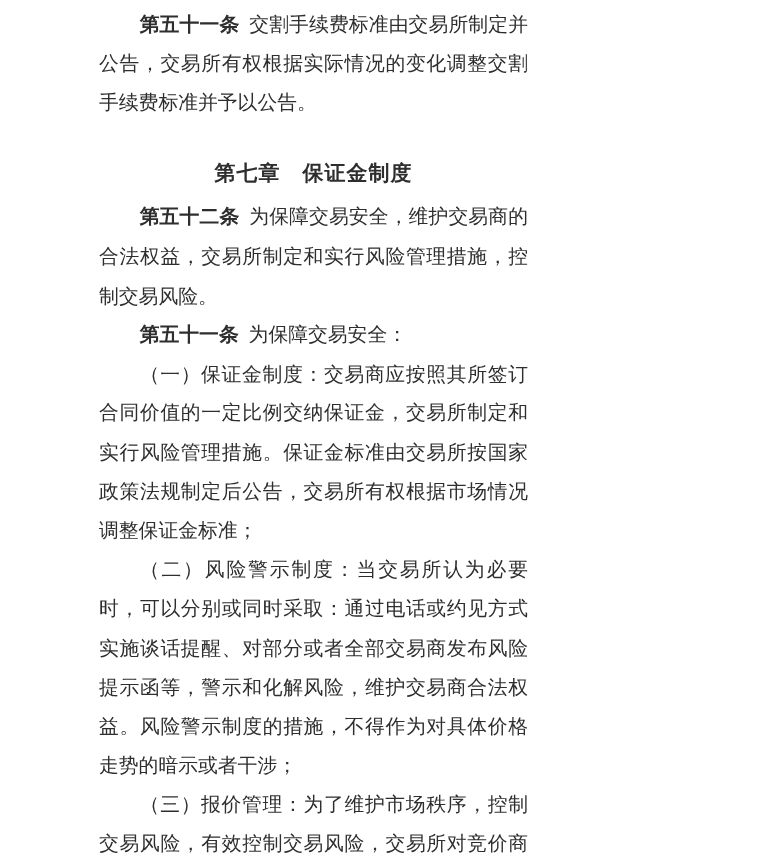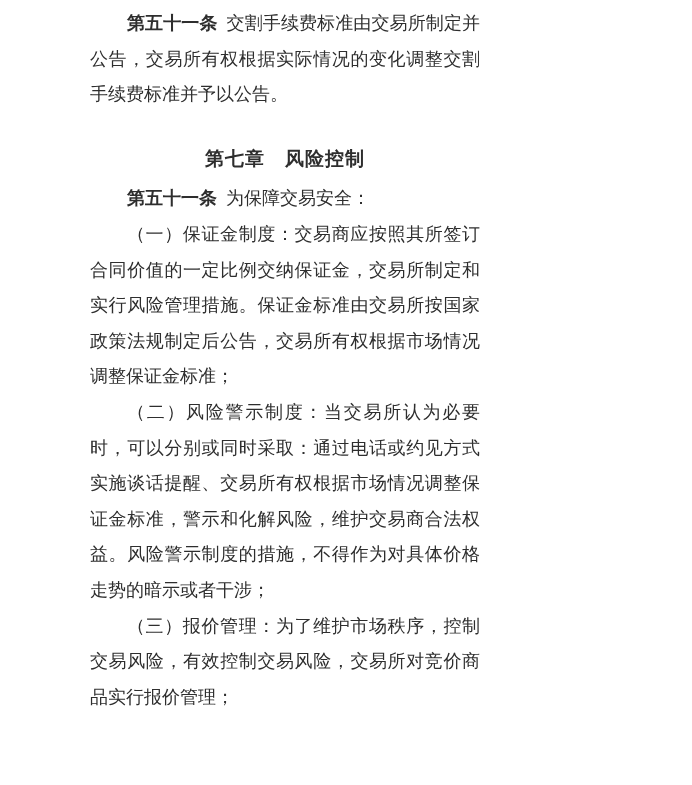--- a/index.html
+++ b/index.html
@@ -47,25 +47,26 @@
     letter-spacing: 1px;
   }
 </style>
 </head>
 <body>
 
 <div class="page">
 
   <p class="para"><span class="term">第五十一条</span><span>交割手续费标准由交易所制定并公告，交易所有权根据实际情况的变化调整交割手续费标准并予以公告。</span></p>
 
-  <h2 class="para chapter">第七章　风险控制</h2>
+  <h2 class="para chapter">第七章　保证金制度</h2>
 
+  <p class="para"><span class="term">第五十二条</span><span>为保障交易安全，维护交易商的合法权益，交易所制定和实行风险管理措施，控制交易风险。</span></p>
 
   <p class="para"><span class="term">第五十一条</span><span>为保障交易安全：</span></p>
 
   <p class="para">（一）保证金制度：交易商应按照其所签订合同价值的一定比例交纳保证金，交易所制定和实行风险管理措施。保证金标准由交易所按国家政策法规制定后公告，交易所有权根据市场情况调整保证金标准；</p>
 
-  <p class="para">（二）风险警示制度：当交易所认为必要时，可以分别或同时采取：通过电话或约见方式实施谈话提醒、交易所有权根据市场情况调整保证金标准，警示和化解风险，维护交易商合法权益。风险警示制度的措施，不得作为对具体价格走势的暗示或者干涉；</p>
+  <p class="para">（二）风险警示制度：当交易所认为必要时，可以分别或同时采取：通过电话或约见方式实施谈话提醒、对部分或者全部交易商发布风险提示函等，警示和化解风险，维护交易商合法权益。风险警示制度的措施，不得作为对具体价格走势的暗示或者干涉；</p>
 
   <p class="para">（三）报价管理：为了维护市场秩序，控制交易风险，有效控制交易风险，交易所对竞价商品实行报价管理；</p>
 
 
 </div>
 
 </body></html>

